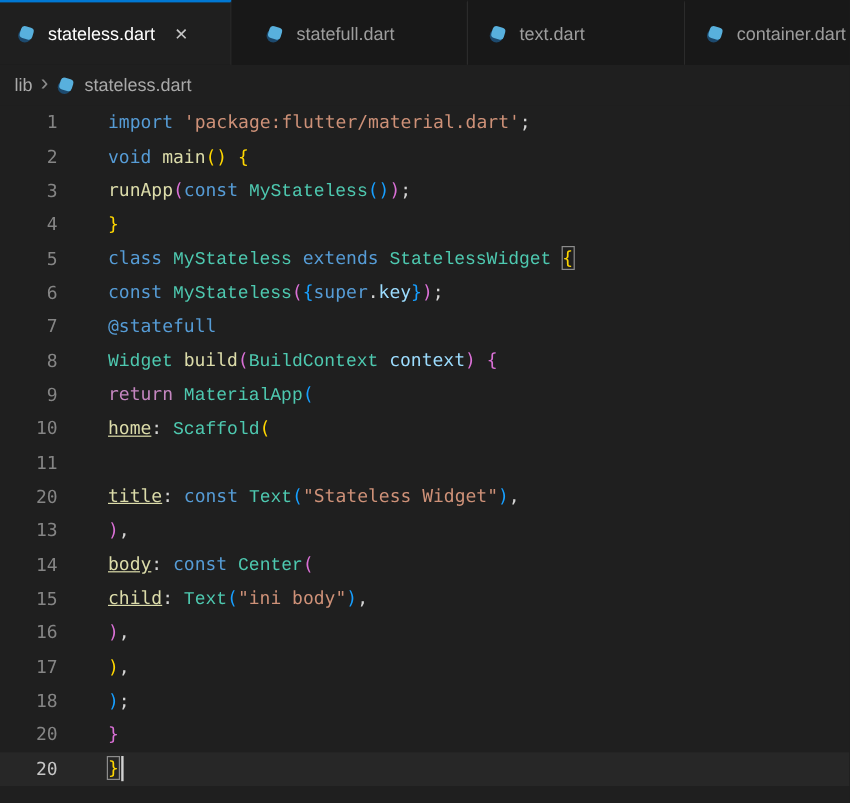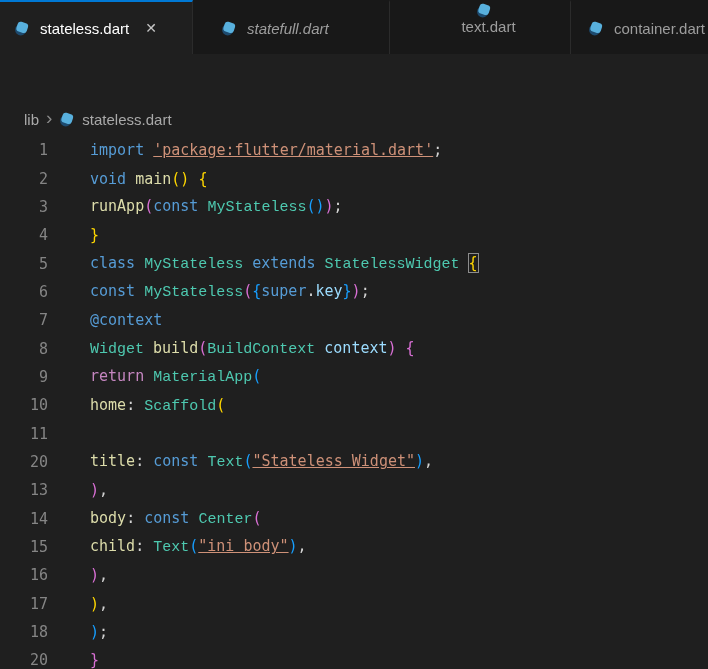--- a/index.html
+++ b/index.html
@@ -17,35 +17,34 @@
     height:54px;border-right:1px solid #2b2b2b;border-top:2px solid transparent;
     background:var(--c-tabBarBg,#181818);color:var(--c-inactiveTabText,#9d9d9d);
     font-size:15px;white-space:nowrap;overflow:hidden;cursor:pointer;flex:none;
   }
   .tab.active{
     background:var(--c-editorBg,#1f1f1f);
     color:var(--c-activeTabText,#ffffff);
     border-top:2px solid var(--c-accent,#0078d4);
   }
   .tab.t0{width:193px;padding-left:14px;}
-  .tab.t1{width:197px;padding-left:28px;font-style:italic;}
-  .tab.t2{width:181px;padding-left:17px;flex-direction:column;}
+  .tab.t1{width:197px;padding-left:28px;}
+  .tab.t2{width:181px;padding-left:17px;}
   .tab.t3{flex:1;padding-left:17px;border-right:none;}
   .tab svg{margin-right:10px;flex:none;}
   .tab-label{pointer-events:none;}
   .tab-close{
     margin-left:13px;font-size:14px;color:#c5c5c5;line-height:1;
     padding:2px 3px;border-radius:4px;
   }
   
   .breadcrumb{
-    display:flex;align-items:center;height:34px;padding-left:24px;
+    display:flex;align-items:center;height:34px;padding-left:12px;
     background:var(--c-editorBg,#1f1f1f);color:var(--c-breadcrumbText,#a9a9a9);
     font-size:15px;
-    margin-top:48px;
   }
   .bc-item{cursor:pointer;}
   .bc-sep{font-size:19px;line-height:1;margin:-3px 7px 0 7px;color:#8a8a8a;}
   .bc-icon-slot{display:flex;align-items:center;margin-right:7px;}
   
   .editor{position:relative;}
   .line{
     display:flex;align-items:center;height:28.35px;
     font-family:"DejaVu Sans Mono","Liberation Mono",monospace;font-size:15px;
   }
@@ -54,22 +53,22 @@
     flex:none;width:48px;text-align:right;
     color:var(--c-lineNumber,#858585);user-select:none;
   }
   .line.current .ln{color:var(--c-lineNumberActive,#c6c6c6);}
   .code{padding-left:42px;white-space:pre;}
   
   .tok.kw  {color:var(--c-kw,#569CD6);}
   .tok.ctl {color:var(--c-ctl,#C586C0);}
   .tok.type{color:var(--c-type,#4EC9B0);font-family:Liberation Mono, monospace;}
   .tok.fn  {color:var(--c-fn,#DCDCAA);}
-  .tok.prop{color:var(--c-prop,#DCDCAA);}
-  .tok.str {color:var(--c-str,#CE9178);text-decoration:underline;}
+  .tok.prop{color:var(--c-prop,#DCDCAA);text-decoration:underline;}
+  .tok.str {color:var(--c-str,#CE9178);}
   .tok.var {color:var(--c-var,#9CDCFE);}
   .tok.pln {color:var(--c-pln,#D4D4D4);}
   .tok.b1  {color:var(--c-b1,#FFD700);}
   .tok.b2  {color:var(--c-b2,#DA70D6);}
   .tok.b3  {color:var(--c-b3,#179FFF);}
   .tok.match{outline:1px solid #8c8c8c;}
   .tok.cursor{
     display:inline-block;width:2px;height:21px;vertical-align:middle;
     background:#d0d0d0;margin-left:2px;
   }
@@ -151,21 +150,21 @@
     <div class="line">
       <span class="ln">5</span>
       <span class="code"><span class="tok kw">class</span><span class="tok pln"> </span><span class="tok type">MyStateless</span><span class="tok pln"> </span><span class="tok kw">extends</span><span class="tok pln"> </span><span class="tok type">StatelessWidget</span><span class="tok pln"> </span><span class="tok b1 match">{</span></span>
     </div>
     <div class="line">
       <span class="ln">6</span>
       <span class="code"><span class="tok kw">const</span><span class="tok pln"> </span><span class="tok type">MyStateless</span><span class="tok b2">(</span><span class="tok b3">{</span><span class="tok kw">super</span><span class="tok pln">.</span><span class="tok var">key</span><span class="tok b3">}</span><span class="tok b2">)</span><span class="tok pln">;</span></span>
     </div>
     <div class="line">
       <span class="ln">7</span>
-      <span class="code"><span class="tok kw">@context</span></span>
+      <span class="code"><span class="tok kw">@statefull</span></span>
     </div>
     <div class="line">
       <span class="ln">8</span>
       <span class="code"><span class="tok type">Widget</span><span class="tok pln"> </span><span class="tok fn">build</span><span class="tok b2">(</span><span class="tok type">BuildContext</span><span class="tok pln"> </span><span class="tok var">context</span><span class="tok b2">)</span><span class="tok pln"> </span><span class="tok b2">{</span></span>
     </div>
     <div class="line">
       <span class="ln">9</span>
       <span class="code"><span class="tok ctl">return</span><span class="tok pln"> </span><span class="tok type">MaterialApp</span><span class="tok b3">(</span></span>
     </div>
     <div class="line">

